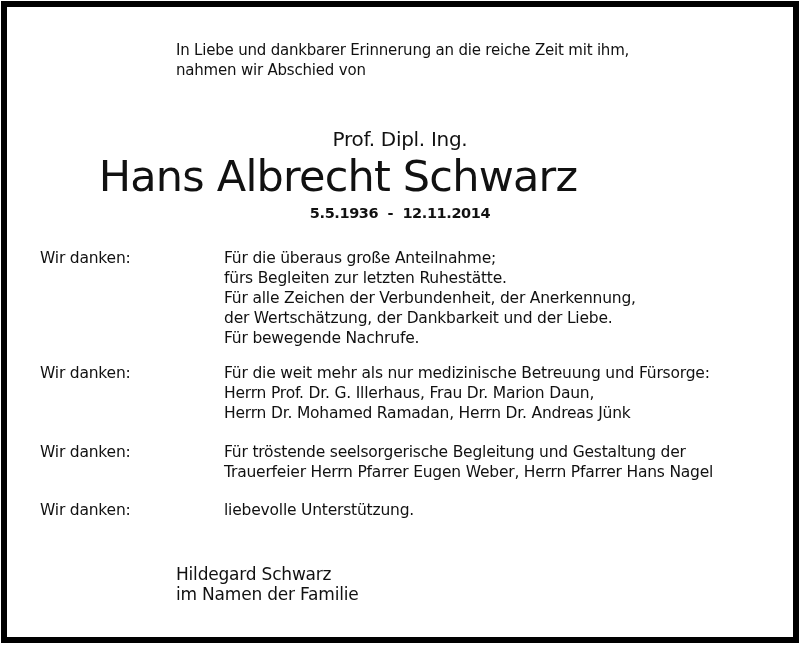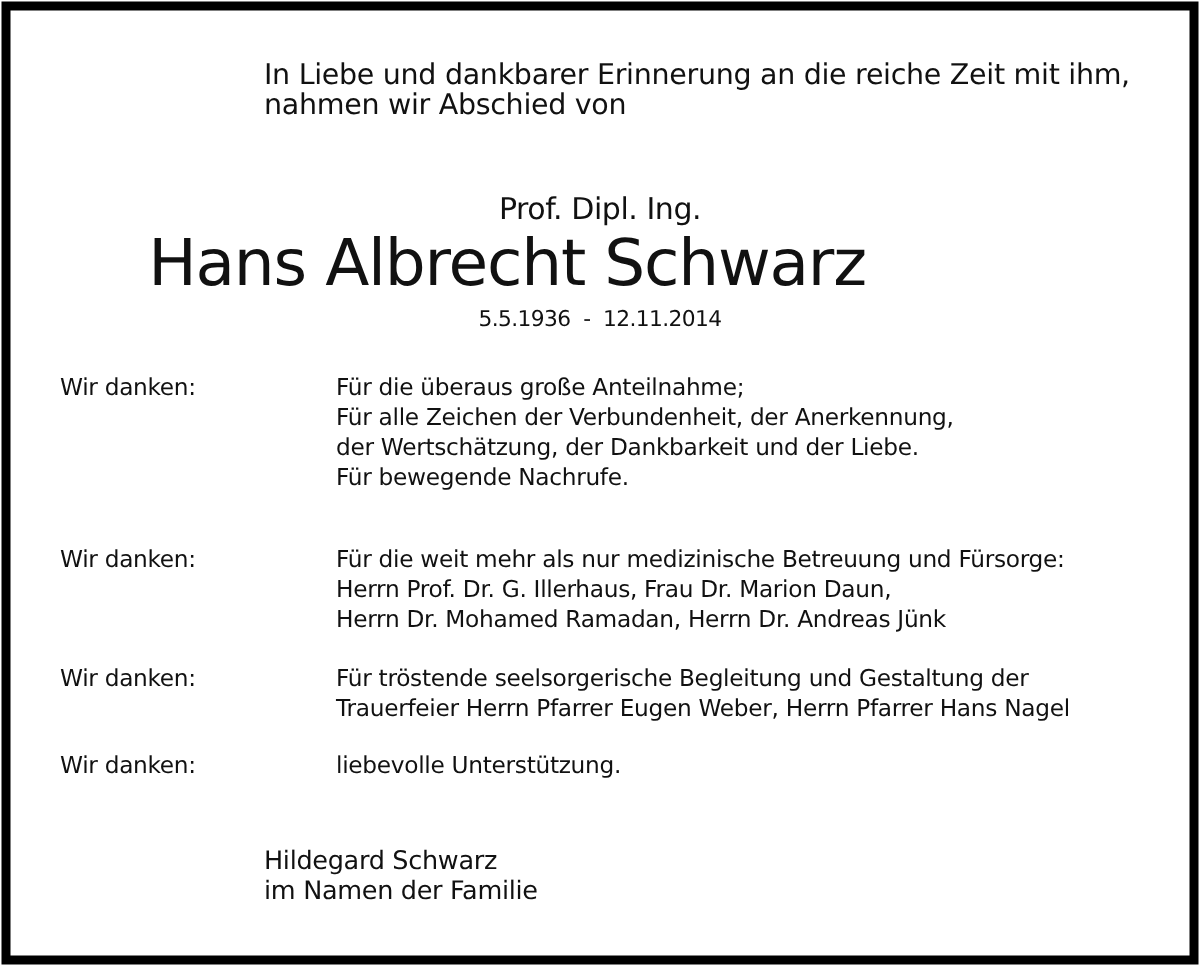--- a/index.html
+++ b/index.html
@@ -22,21 +22,21 @@
       width: 786px;
       height: 630px;
       border: 6px solid #000000;
       border-top-width: 6px;
       background: #ffffff;
     }
     .intro {
       position: absolute;
       left: 176px;
       top: 40px;
-      font-size: 19px;
+      font-size: 15px;
       line-height: 20px;
       letter-spacing: -0.2px;
     }
     .title-prefix {
       position: absolute;
       left: 0;
       width: 800px;
       top: 130px;
       text-align: center;
       font-size: 20px;
@@ -57,20 +57,21 @@
     .dates {
       position: absolute;
       left: 0;
       width: 800px;
       top: 204px;
       text-align: center;
       font-size: 14.5px;
       line-height: 18px;
       letter-spacing: -0.4px;
       white-space: pre;
+      font-weight: bold;
     }
     .thanks {
       position: absolute;
       left: 0;
       width: 800px;
       font-size: 15.5px;
       line-height: 20px;
       letter-spacing: -0.2px;
     }
     .thanks .label {
@@ -109,20 +110,21 @@
 </div>
 
 <div class="title-prefix">Prof. Dipl. Ing.</div>
 <div class="name">Hans Albrecht Schwarz</div>
 <div class="dates">5.5.1936  -  12.11.2014</div>
 
 <div class="thanks" style="top:248px;">
   <span class="label">Wir danken:</span>
   <div class="lines">
     <span class="line">Für die überaus große Anteilnahme;</span>
+    <span class="line">fürs Begleiten zur letzten Ruhestätte.</span>
     <span class="line">Für alle Zeichen der Verbundenheit, der Anerkennung,</span>
     <span class="line">der Wertschätzung, der Dankbarkeit und der Liebe.</span>
     <span class="line">Für bewegende Nachrufe.</span>
   </div>
 </div>
 
 <div class="thanks" style="top:363px;">
   <span class="label">Wir danken:</span>
   <div class="lines">
     <span class="line">Für die weit mehr als nur medizinische Betreuung und Fürsorge:</span>

